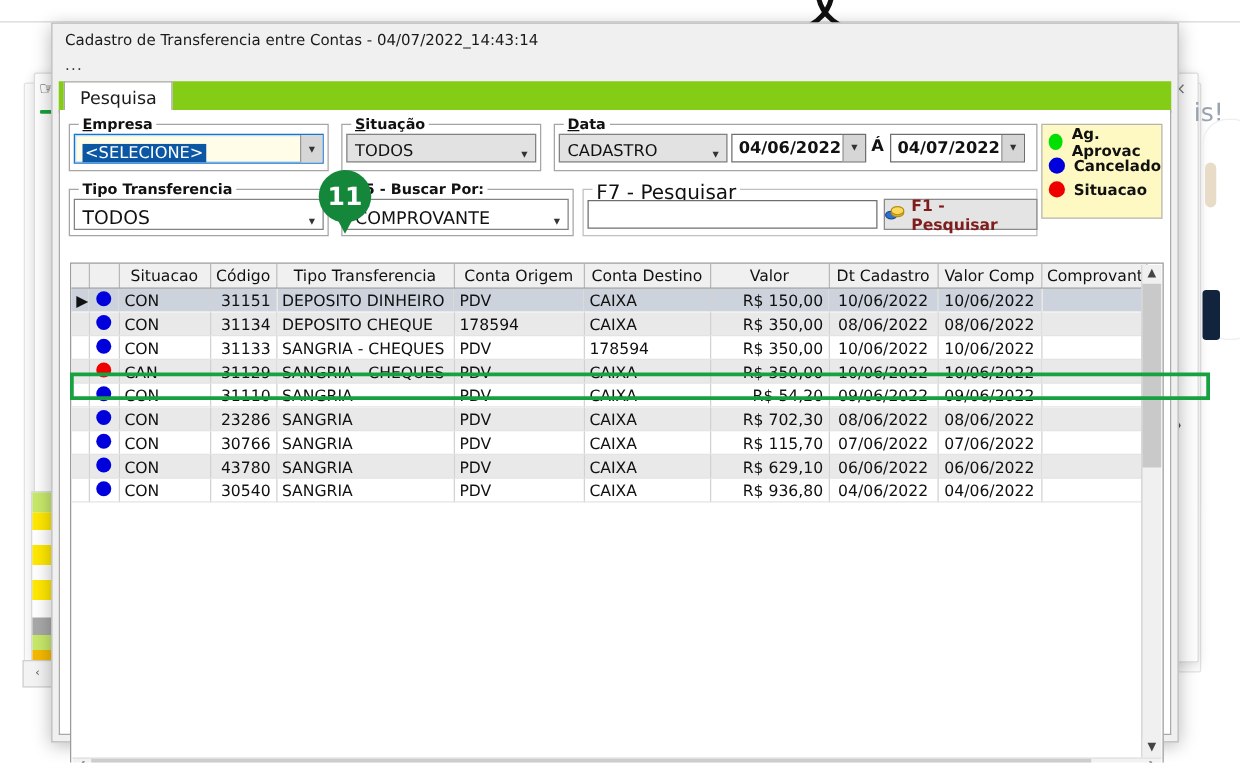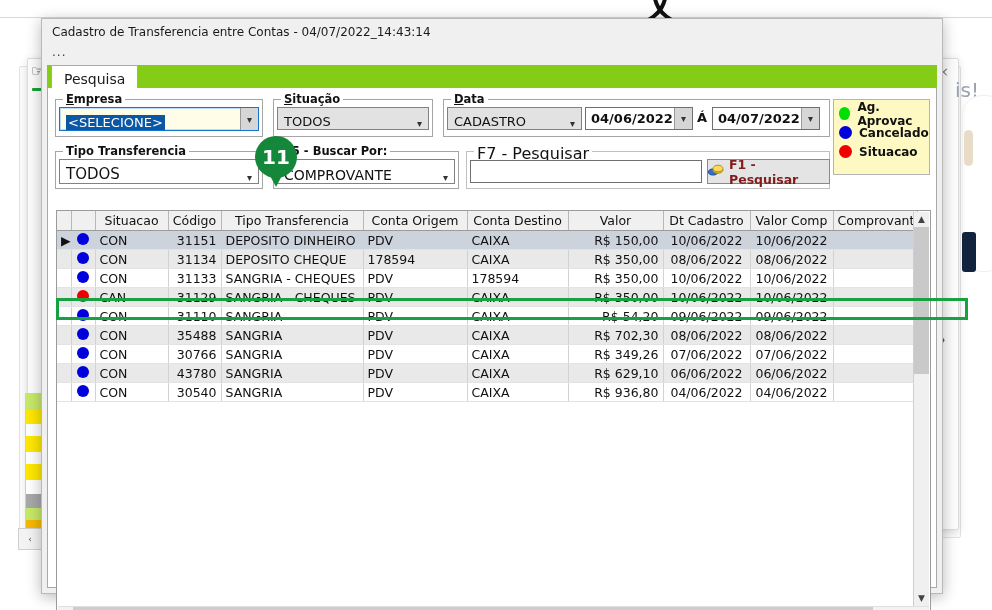--- a/index.html
+++ b/index.html
@@ -521,38 +521,38 @@
                 <td>CAIXA</td>
                 <td class="num">R$ 54,20</td>
                 <td class="ctr">09/06/2022</td>
                 <td class="ctr">09/06/2022</td>
                 <td></td>
               </tr>
               <tr class="alt">
                 <td class="rowmark"></td>
                 <td class="statdot"><span class="dot" style="background: rgb(0, 0, 221); width: 12px; height: 12px;"></span></td>
                 <td>CON</td>
-                <td class="num">35488</td>
+                <td class="num">23286</td>
                 <td>SANGRIA</td>
                 <td>PDV</td>
                 <td>CAIXA</td>
                 <td class="num">R$ 702,30</td>
                 <td class="ctr">08/06/2022</td>
                 <td class="ctr">08/06/2022</td>
                 <td></td>
               </tr>
               <tr>
                 <td class="rowmark"></td>
                 <td class="statdot"><span class="dot" style="background: rgb(0, 0, 221); width: 12px; height: 12px;"></span></td>
                 <td>CON</td>
                 <td class="num">30766</td>
                 <td>SANGRIA</td>
                 <td>PDV</td>
                 <td>CAIXA</td>
-                <td class="num">R$ 349,26</td>
+                <td class="num">R$ 115,70</td>
                 <td class="ctr">07/06/2022</td>
                 <td class="ctr">07/06/2022</td>
                 <td></td>
               </tr>
               <tr class="alt">
                 <td class="rowmark"></td>
                 <td class="statdot"><span class="dot" style="background: rgb(0, 0, 221); width: 12px; height: 12px;"></span></td>
                 <td>CON</td>
                 <td class="num">43780</td>
                 <td>SANGRIA</td>

